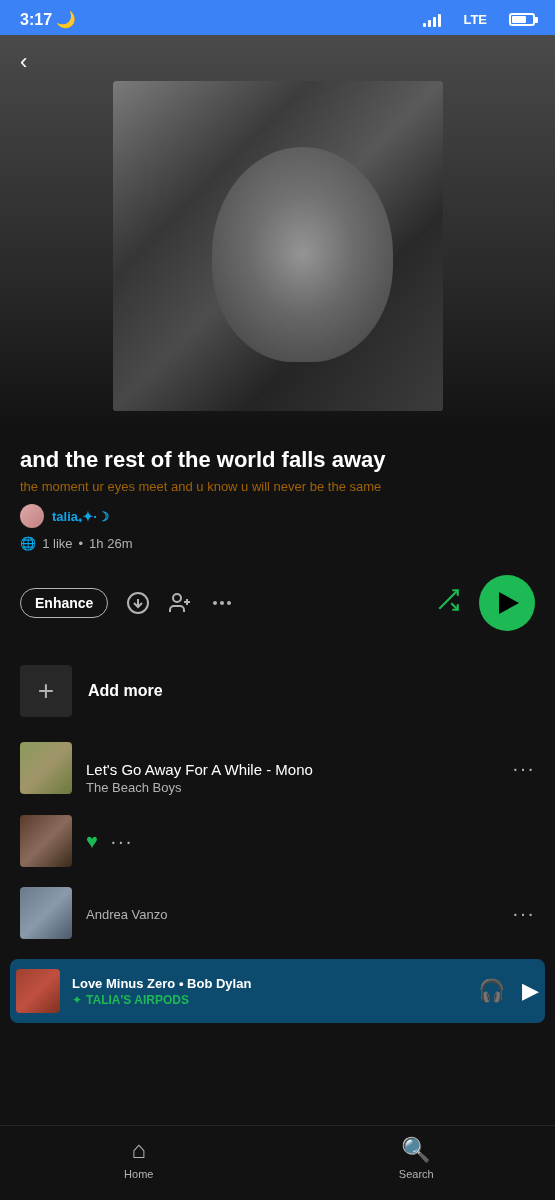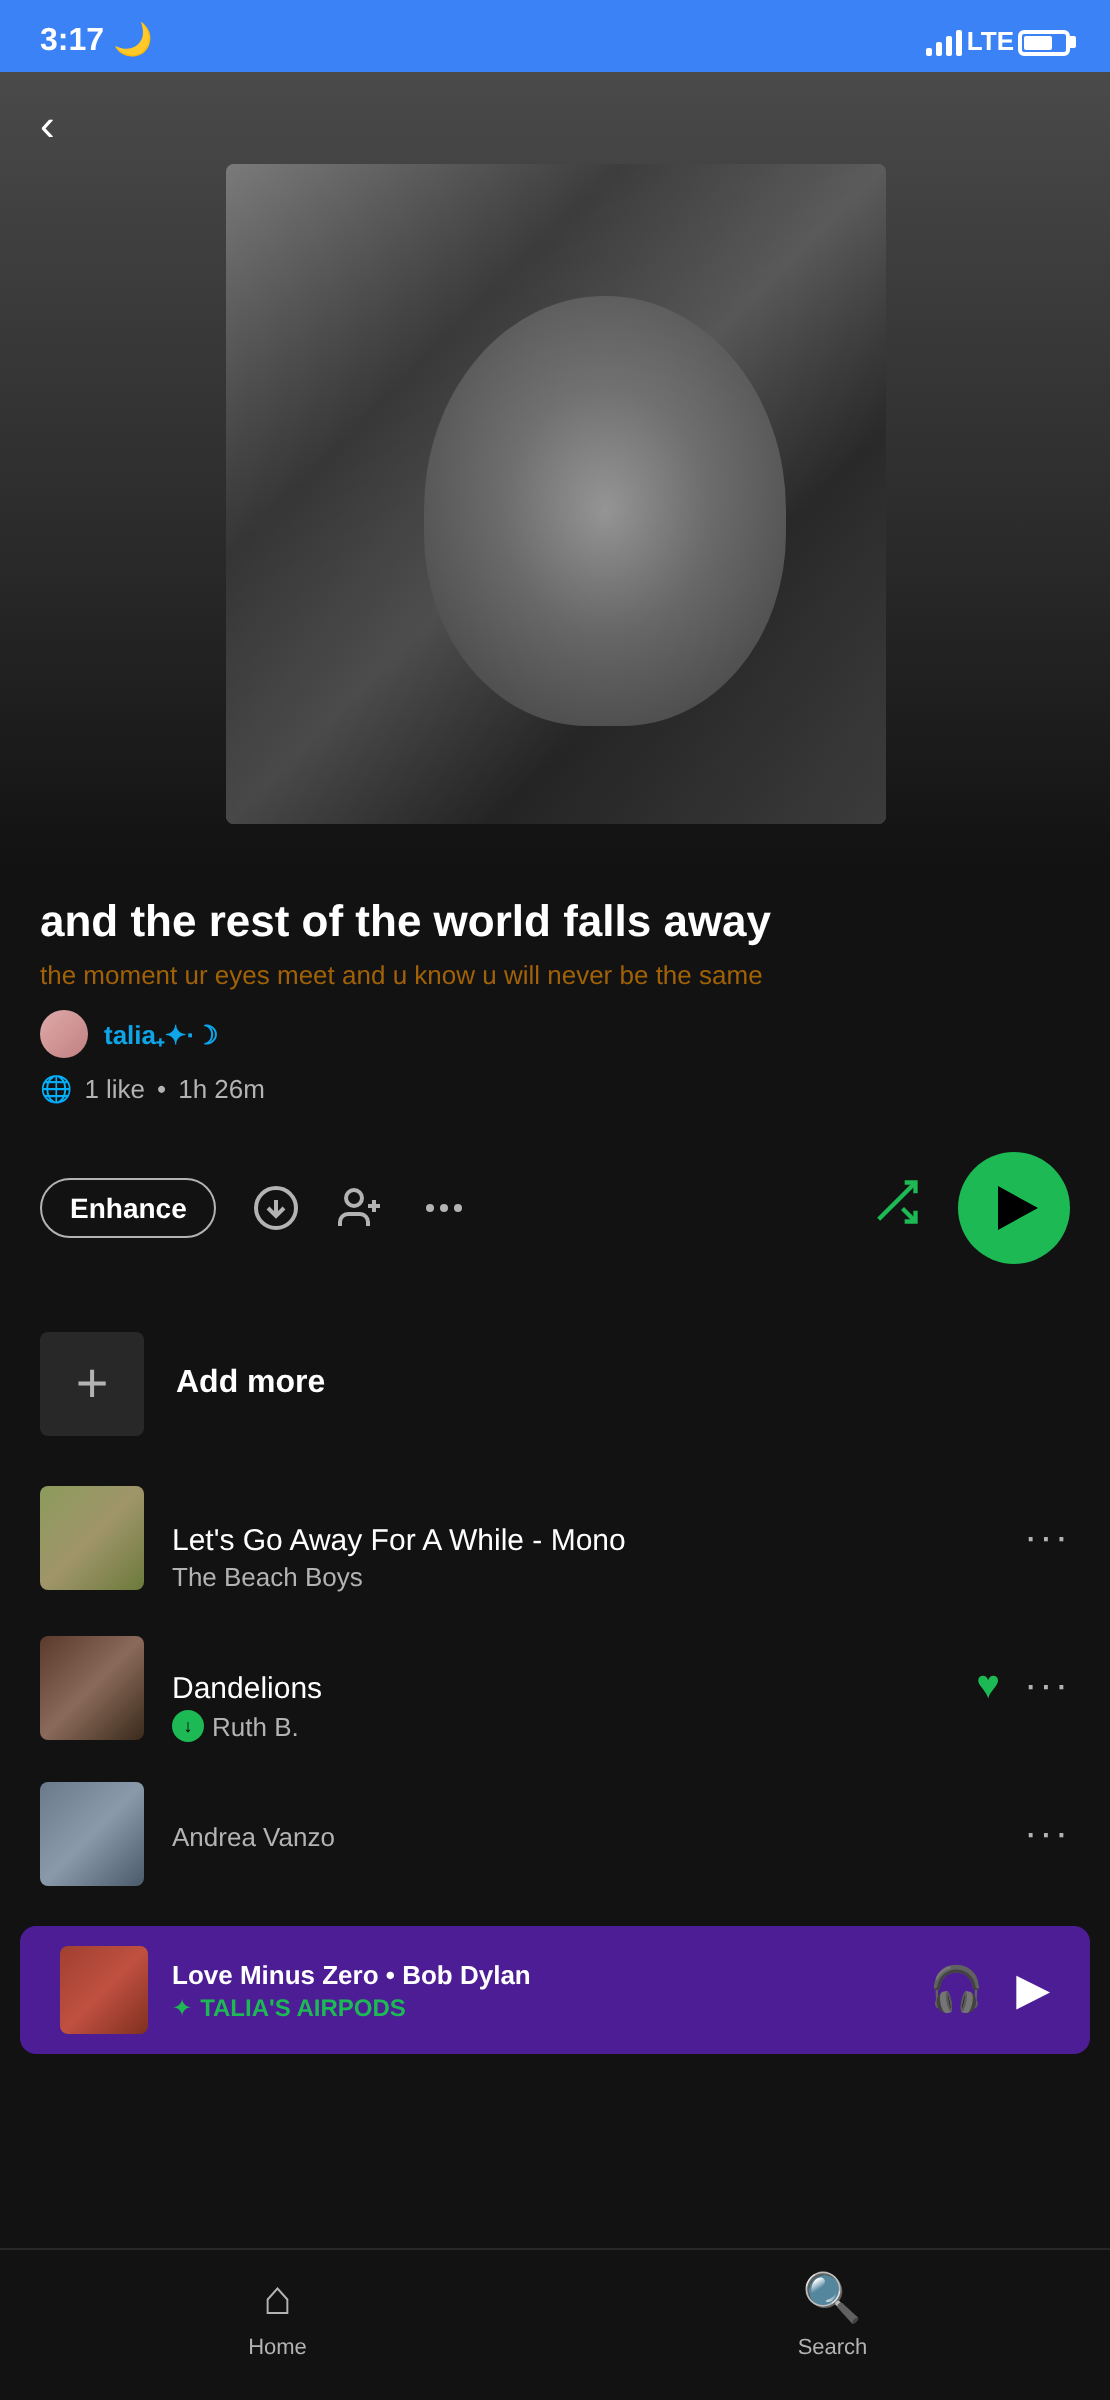--- a/index.html
+++ b/index.html
@@ -21,22 +21,22 @@
       padding: 10px 20px 6px;
       background: #3b82f6;
     }
     .status-time {
       font-size: 16px;
       font-weight: 600;
       color: #fff;
     }
     .status-icons {
       display: flex;
-      align-items: flex-end;
-      gap: 2px;
+      align-items: center;
+      gap: 22px;
     }
     .signal-bars {
       display: flex;
       align-items: flex-end;
       gap: 2px;
       height: 14px;
     }
     .signal-bars span {
       background: #fff;
       width: 3px;
@@ -335,25 +335,25 @@
     .thumb-ruth {
       background: linear-gradient(135deg, #5a3a2a 0%, #8a6a5a 50%, #3a2a1a 100%);
     }
     .thumb-soulmate {
       background: linear-gradient(135deg, #6a7a8a 0%, #8a9aaa 50%, #4a5a6a 100%);
     }
 
     
     .now-playing {
       margin: 10px 10px 0;
-      background: #4c1d95;
+      background: #0c4a6e;
       border-radius: 8px;
       display: flex;
       align-items: center;
-      padding: 10px 20px;
+      padding: 10px 6px;
       gap: 12px;
     }
     .now-thumb {
       width: 44px;
       height: 44px;
       border-radius: 4px;
       background: linear-gradient(135deg, #a04030 0%, #c05040 50%, #803020 100%);
       flex-shrink: 0;
       position: relative;
     }
@@ -546,27 +546,20 @@
           <span class="song-artist">The Beach Boys</span>
         </div>
       </div>
       <div class="song-actions">
         <span class="dots-icon">···</span>
       </div>
     </div>
 
     <div class="song-item">
       <div class="song-thumb thumb-ruth"></div>
-      <div class="song-info">
-        <div class="song-title">Dandelions</div>
-        <div class="song-artist-row">
-          <div class="download-dot"></div>
-          <span class="song-artist">Ruth B.</span>
-        </div>
-      </div>
       <div class="song-actions">
         <span class="heart-icon">♥</span>
         <span class="dots-icon">···</span>
       </div>
     </div>
 
     <div class="song-item">
       <div class="song-thumb thumb-soulmate"></div>
       <div class="song-info">
         <div class="song-artist-row">

